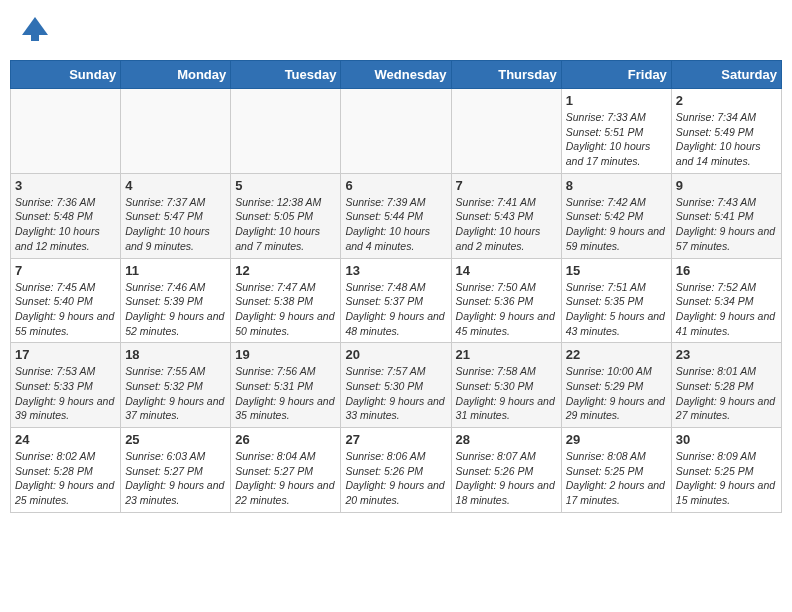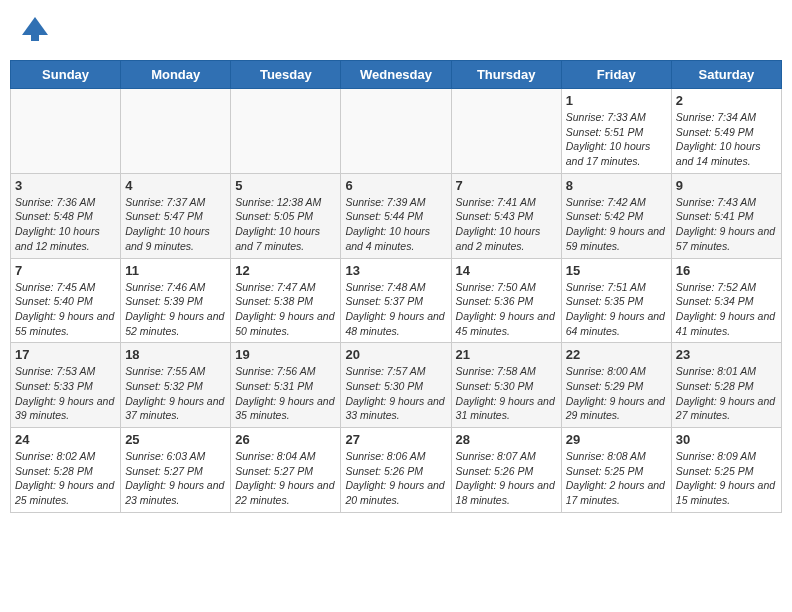--- a/index.html
+++ b/index.html
@@ -54,21 +54,21 @@
       color: #555;
     }
     .calendar {
       width: 100%;
       border-collapse: collapse;
     }
     .calendar th {
       background-color: #3070b3;
       color: #fff;
       padding: 6px 4px;
-      text-align: center;
+      text-align: right;
       font-size: 13px;
       border: 1px solid #2060a0;
     }
     .calendar td {
       border: 1px solid #ccc;
       vertical-align: top;
       padding: 4px;
       font-size: 10.5px;
       color: #333;
       background: #fff;
@@ -190,21 +190,21 @@
         <td>
           <span class="day-number">13</span>
           <div class="day-info"><span>Sunrise: 7:48 AM</span><br><span>Sunset: 5:37 PM</span><br><span>Daylight: 9 hours and 48 minutes.</span></div>
         </td>
         <td>
           <span class="day-number">14</span>
           <div class="day-info"><span>Sunrise: 7:50 AM</span><br><span>Sunset: 5:36 PM</span><br><span>Daylight: 9 hours and 45 minutes.</span></div>
         </td>
         <td>
           <span class="day-number">15</span>
-          <div class="day-info"><span>Sunrise: 7:51 AM</span><br><span>Sunset: 5:35 PM</span><br><span>Daylight: 9 hours and 64 minutes.</span></div>
+          <div class="day-info"><span>Sunrise: 7:51 AM</span><br><span>Sunset: 5:35 PM</span><br><span>Daylight: 5 hours and 43 minutes.</span></div>
         </td>
         <td>
           <span class="day-number">16</span>
           <div class="day-info"><span>Sunrise: 7:52 AM</span><br><span>Sunset: 5:34 PM</span><br><span>Daylight: 9 hours and 41 minutes.</span></div>
         </td>
       </tr>
       <tr class="row-even">
         <td>
           <span class="day-number">17</span>
           <div class="day-info"><span>Sunrise: 7:53 AM</span><br><span>Sunset: 5:33 PM</span><br><span>Daylight: 9 hours and 39 minutes.</span></div>
@@ -220,21 +220,21 @@
         <td>
           <span class="day-number">20</span>
           <div class="day-info"><span>Sunrise: 7:57 AM</span><br><span>Sunset: 5:30 PM</span><br><span>Daylight: 9 hours and 33 minutes.</span></div>
         </td>
         <td>
           <span class="day-number">21</span>
           <div class="day-info"><span>Sunrise: 7:58 AM</span><br><span>Sunset: 5:30 PM</span><br><span>Daylight: 9 hours and 31 minutes.</span></div>
         </td>
         <td>
           <span class="day-number">22</span>
-          <div class="day-info"><span>Sunrise: 8:00 AM</span><br><span>Sunset: 5:29 PM</span><br><span>Daylight: 9 hours and 29 minutes.</span></div>
+          <div class="day-info"><span>Sunrise: 10:00 AM</span><br><span>Sunset: 5:29 PM</span><br><span>Daylight: 9 hours and 29 minutes.</span></div>
         </td>
         <td>
           <span class="day-number">23</span>
           <div class="day-info"><span>Sunrise: 8:01 AM</span><br><span>Sunset: 5:28 PM</span><br><span>Daylight: 9 hours and 27 minutes.</span></div>
         </td>
       </tr>
       <tr class="row-odd">
         <td>
           <span class="day-number">24</span>
           <div class="day-info"><span>Sunrise: 8:02 AM</span><br><span>Sunset: 5:28 PM</span><br><span>Daylight: 9 hours and 25 minutes.</span></div>

